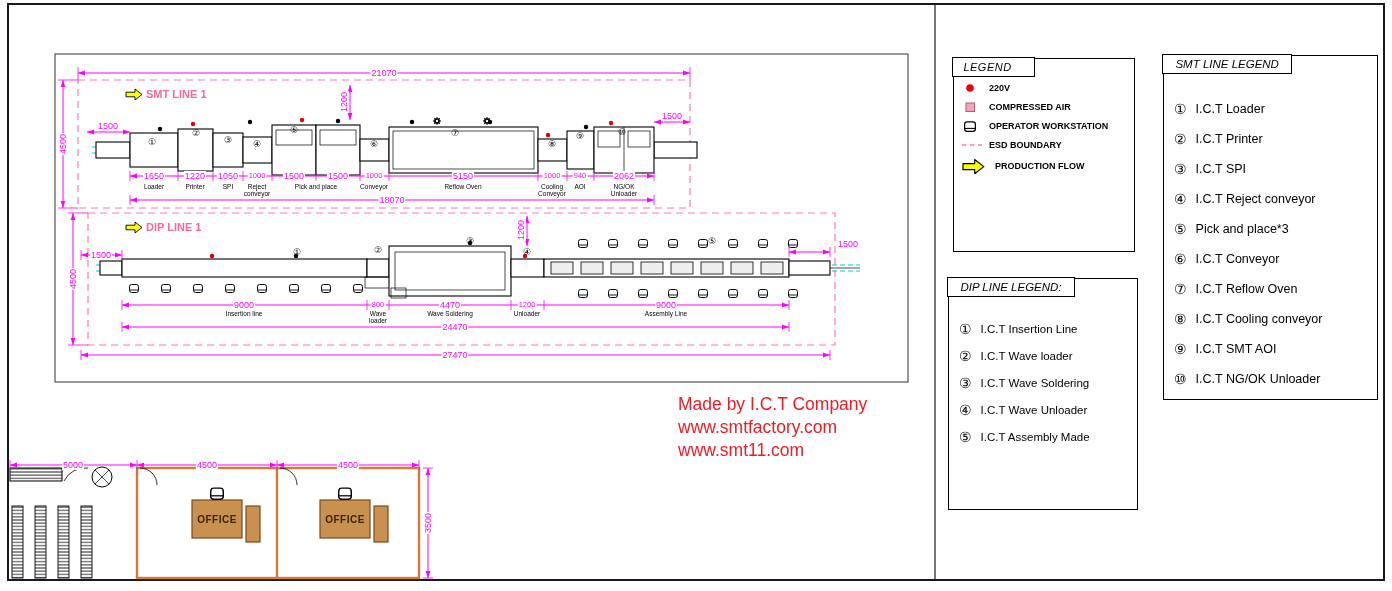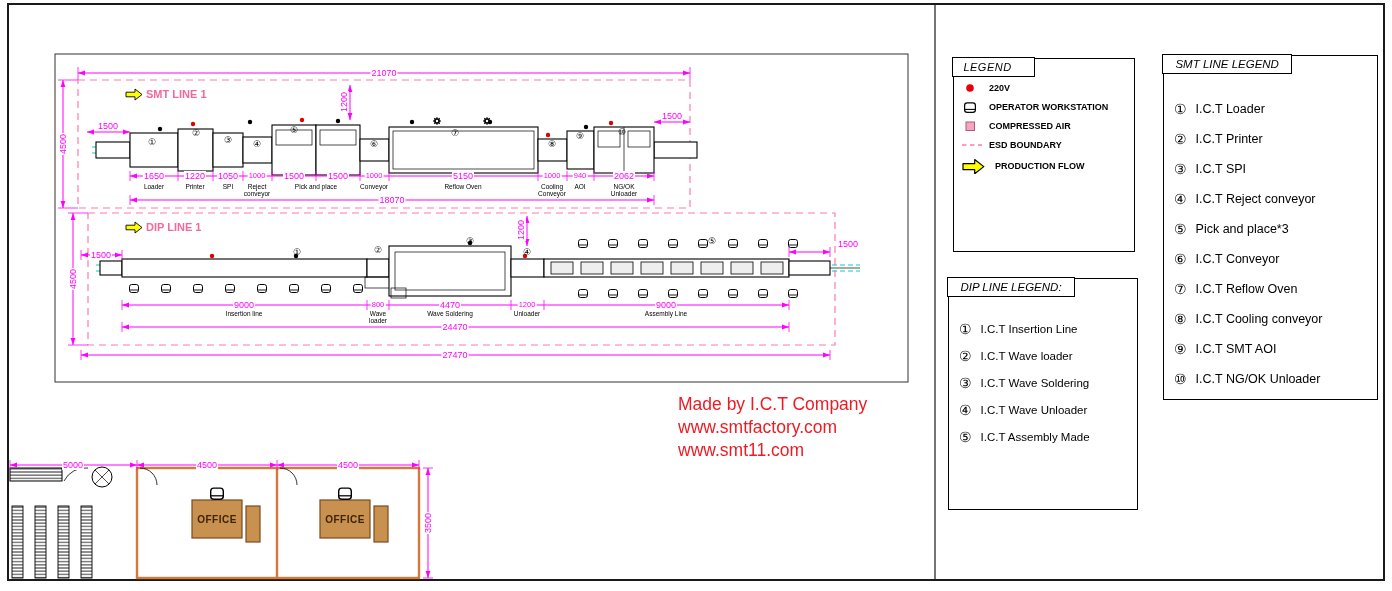--- a/index.html
+++ b/index.html
@@ -343,29 +343,29 @@
       <span>3P 380V</span>
     </div>
     <div class="lrow">
       <svg width="20" height="14">
         <circle cx="8" cy="7" r="3.8" fill="#e8000d"></circle>
       </svg>
       <span>220V</span>
     </div>
     <div class="lrow">
       <svg width="20" height="14">
-        <use href="#chair" transform="translate(8,7) scale(1.2)"></use>
-      </svg>
-      <span>OPERATOR WORKSTATION</span>
+        <rect x="4" y="3" width="8.5" height="8.5" fill="#f4a7bb" stroke="#b25a78" stroke-width="1"></rect>
+      </svg>
+      <span>COMPRESSED AIR</span>
     </div>
     <div class="lrow">
       <svg width="20" height="14">
-        <rect x="4" y="3" width="8.5" height="8.5" fill="#f4a7bb" stroke="#b25a78" stroke-width="1"></rect>
-      </svg>
-      <span>COMPRESSED AIR</span>
+        <use href="#chair" transform="translate(8,7) scale(1.2)"></use>
+      </svg>
+      <span>OPERATOR WORKSTATION</span>
     </div>
     <div class="lrow">
       <svg width="20" height="14">
         <line x1="0" y1="7" x2="20" y2="7" stroke="#ff7bac" stroke-width="1.6" stroke-dasharray="4.5 3.5"></line>
       </svg>
       <span>ESD BOUNDARY</span>
     </div>
     <div class="lrow" style="height:24px">
       <svg width="26" height="16">
         <use href="#flowarrow" transform="translate(1,1.5) scale(1.3)"></use>

